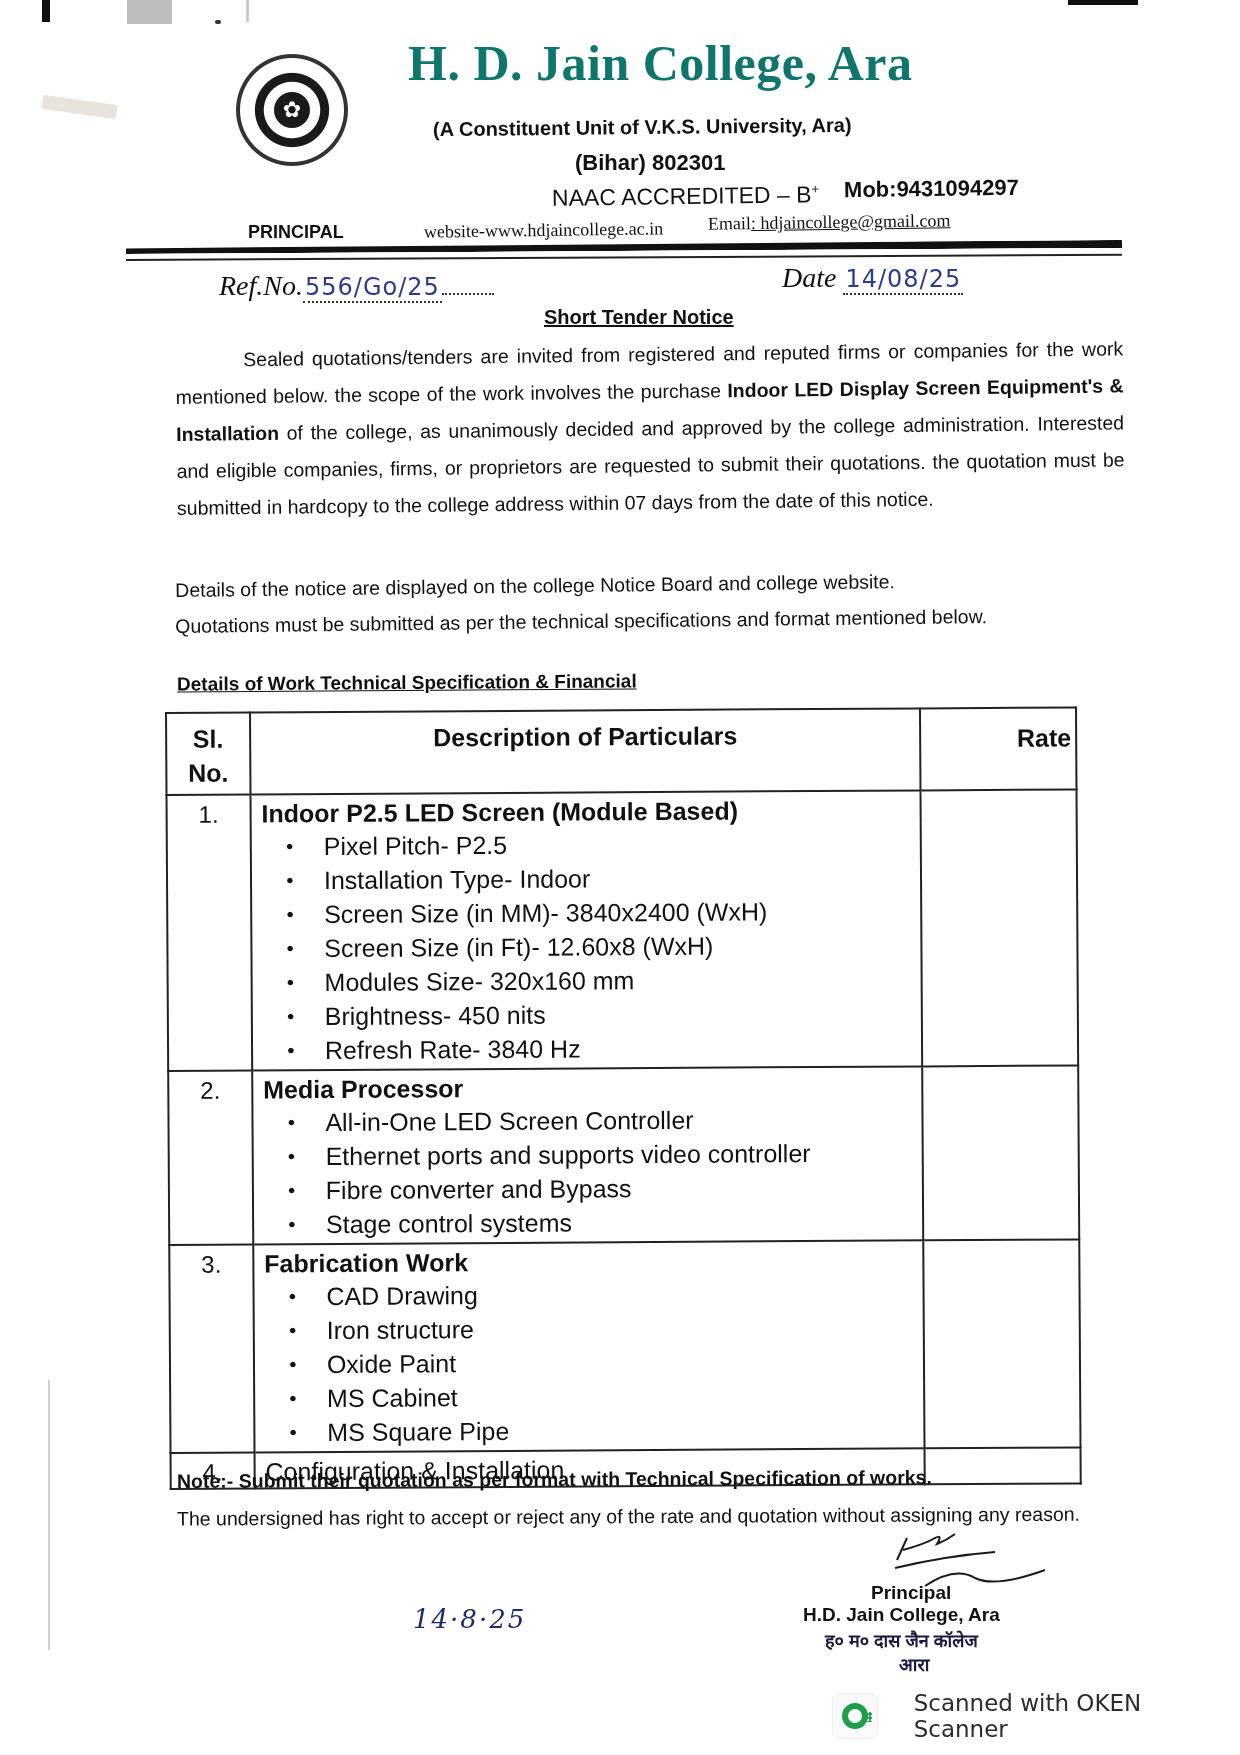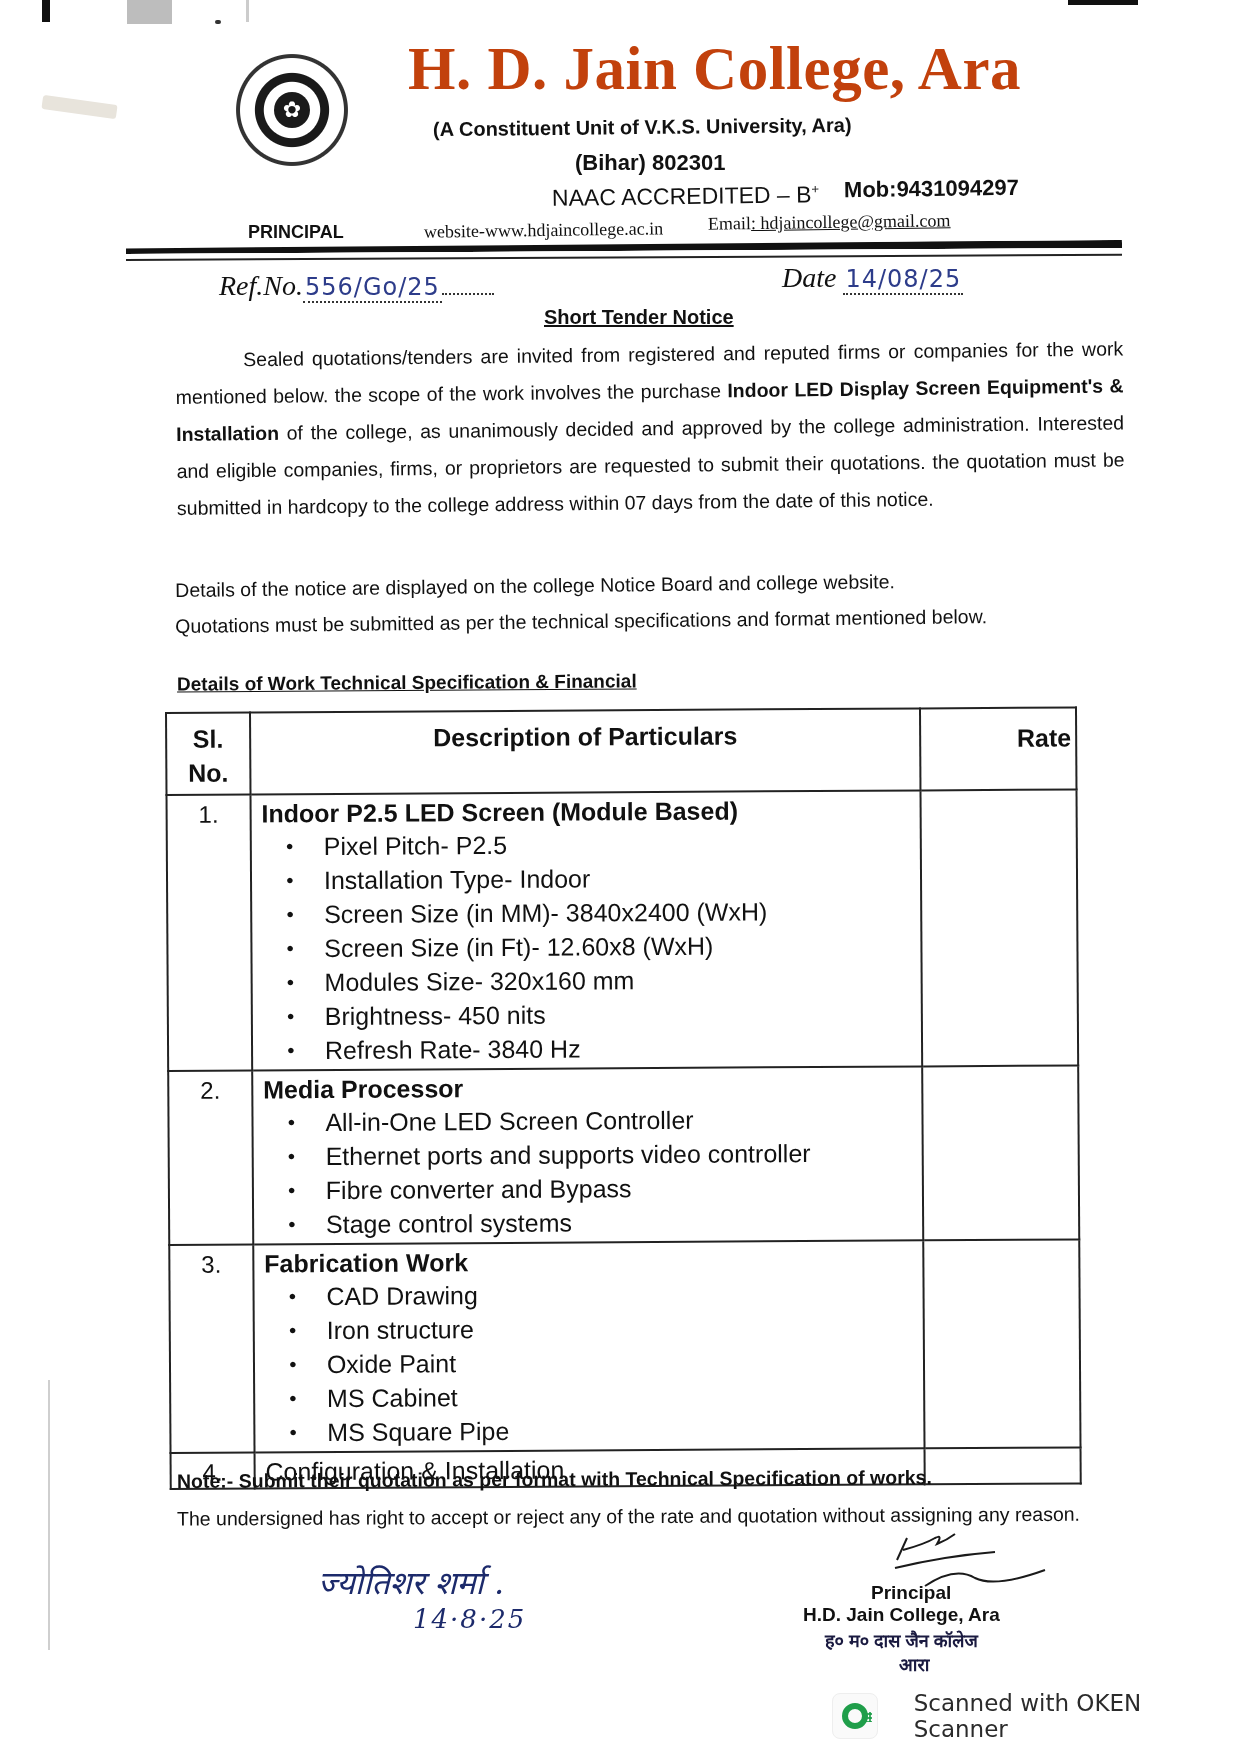--- a/index.html
+++ b/index.html
@@ -16,21 +16,21 @@
 
     
     .seal { position: absolute; left: 222px; top: 40px; width: 140px; height: 140px; border-radius: 50%;
       background: radial-gradient(circle, #fff 0 28%, #1a1a1a 29% 37%, #fff 38% 52%, #333 53% 56%, #fff 57% 78%, #2a2a2a 79% 100%);
       filter: blur(0.4px); }
     .seal-inner { position: absolute; left: 50%; top: 50%; width: 36px; height: 36px; transform: translate(-50%, -50%);
       border-radius: 50%; background: #1a1a1a; display: flex; align-items: center; justify-content: center;
       color: #fff; font-size: 22px; }
 
     .college-name { position: absolute; left: 408px; top: 34px; font-family: "Liberation Serif", serif;
-      font-weight: bold; font-size: 61px; color: #c2410c; letter-spacing: 0.5px; }
+      font-weight: bold; font-size: 50px; color: #0f766e; letter-spacing: 0.5px; }
     .subtitle { position: absolute; left: 433px; top: 116px; font-weight: bold; font-size: 20px; transform: rotate(-0.6deg); }
     .state { position: absolute; left: 575px; top: 150px; font-weight: bold; font-size: 22px; }
     .naac { position: absolute; left: 552px; top: 183px; font-size: 23px; transform: rotate(-0.8deg); }
     .naac sup { font-size: 13px; }
     .mob { position: absolute; left: 844px; top: 176px; font-weight: bold; font-size: 22px; transform: rotate(-0.8deg); }
     .principal-lbl { position: absolute; left: 248px; top: 222px; font-weight: bold; font-size: 18px; }
     .web { position: absolute; left: 424px; top: 220px; font-family: "Liberation Serif", serif; font-size: 18px; transform: rotate(-0.8deg); }
     .email { position: absolute; left: 708px; top: 212px; font-family: "Liberation Serif", serif; font-size: 18px; transform: rotate(-0.8deg); }
     .email .addr { text-decoration: underline; }
 
@@ -189,21 +189,20 @@
       </td>
       <td class="col-rate"></td>
     </tr>
   </tbody>
 </table>
 
 <div class="note">Note:- Submit their quotation as per format with Technical Specification of works.</div>
 <div class="reserve">The undersigned has right to accept or reject any of the rate and quotation without assigning any reason.</div>
 
 <div class="sig-left">
-  <div class="scrawl">ज्योतिशर शर्मा .</div>
   <div class="sig-date">14·8·25</div>
 </div>
 
 <div class="sig-right">
   <svg class="squiggle" viewBox="0 0 170 60">
     <path d="M12 30 L22 8 M18 20 Q40 14 50 8 Q58 4 52 14 Q62 10 70 4 M10 38 Q60 26 110 22 M40 56 Q70 36 90 48 Q110 58 160 40" stroke="#1a1a1a" stroke-width="2" fill="none"></path>
   </svg>
   <div class="designation">Principal</div>
   <div class="inst">H.D. Jain College, Ara</div>
   <div class="hindi">ह० म० दास जैन कॉलेज</div>

